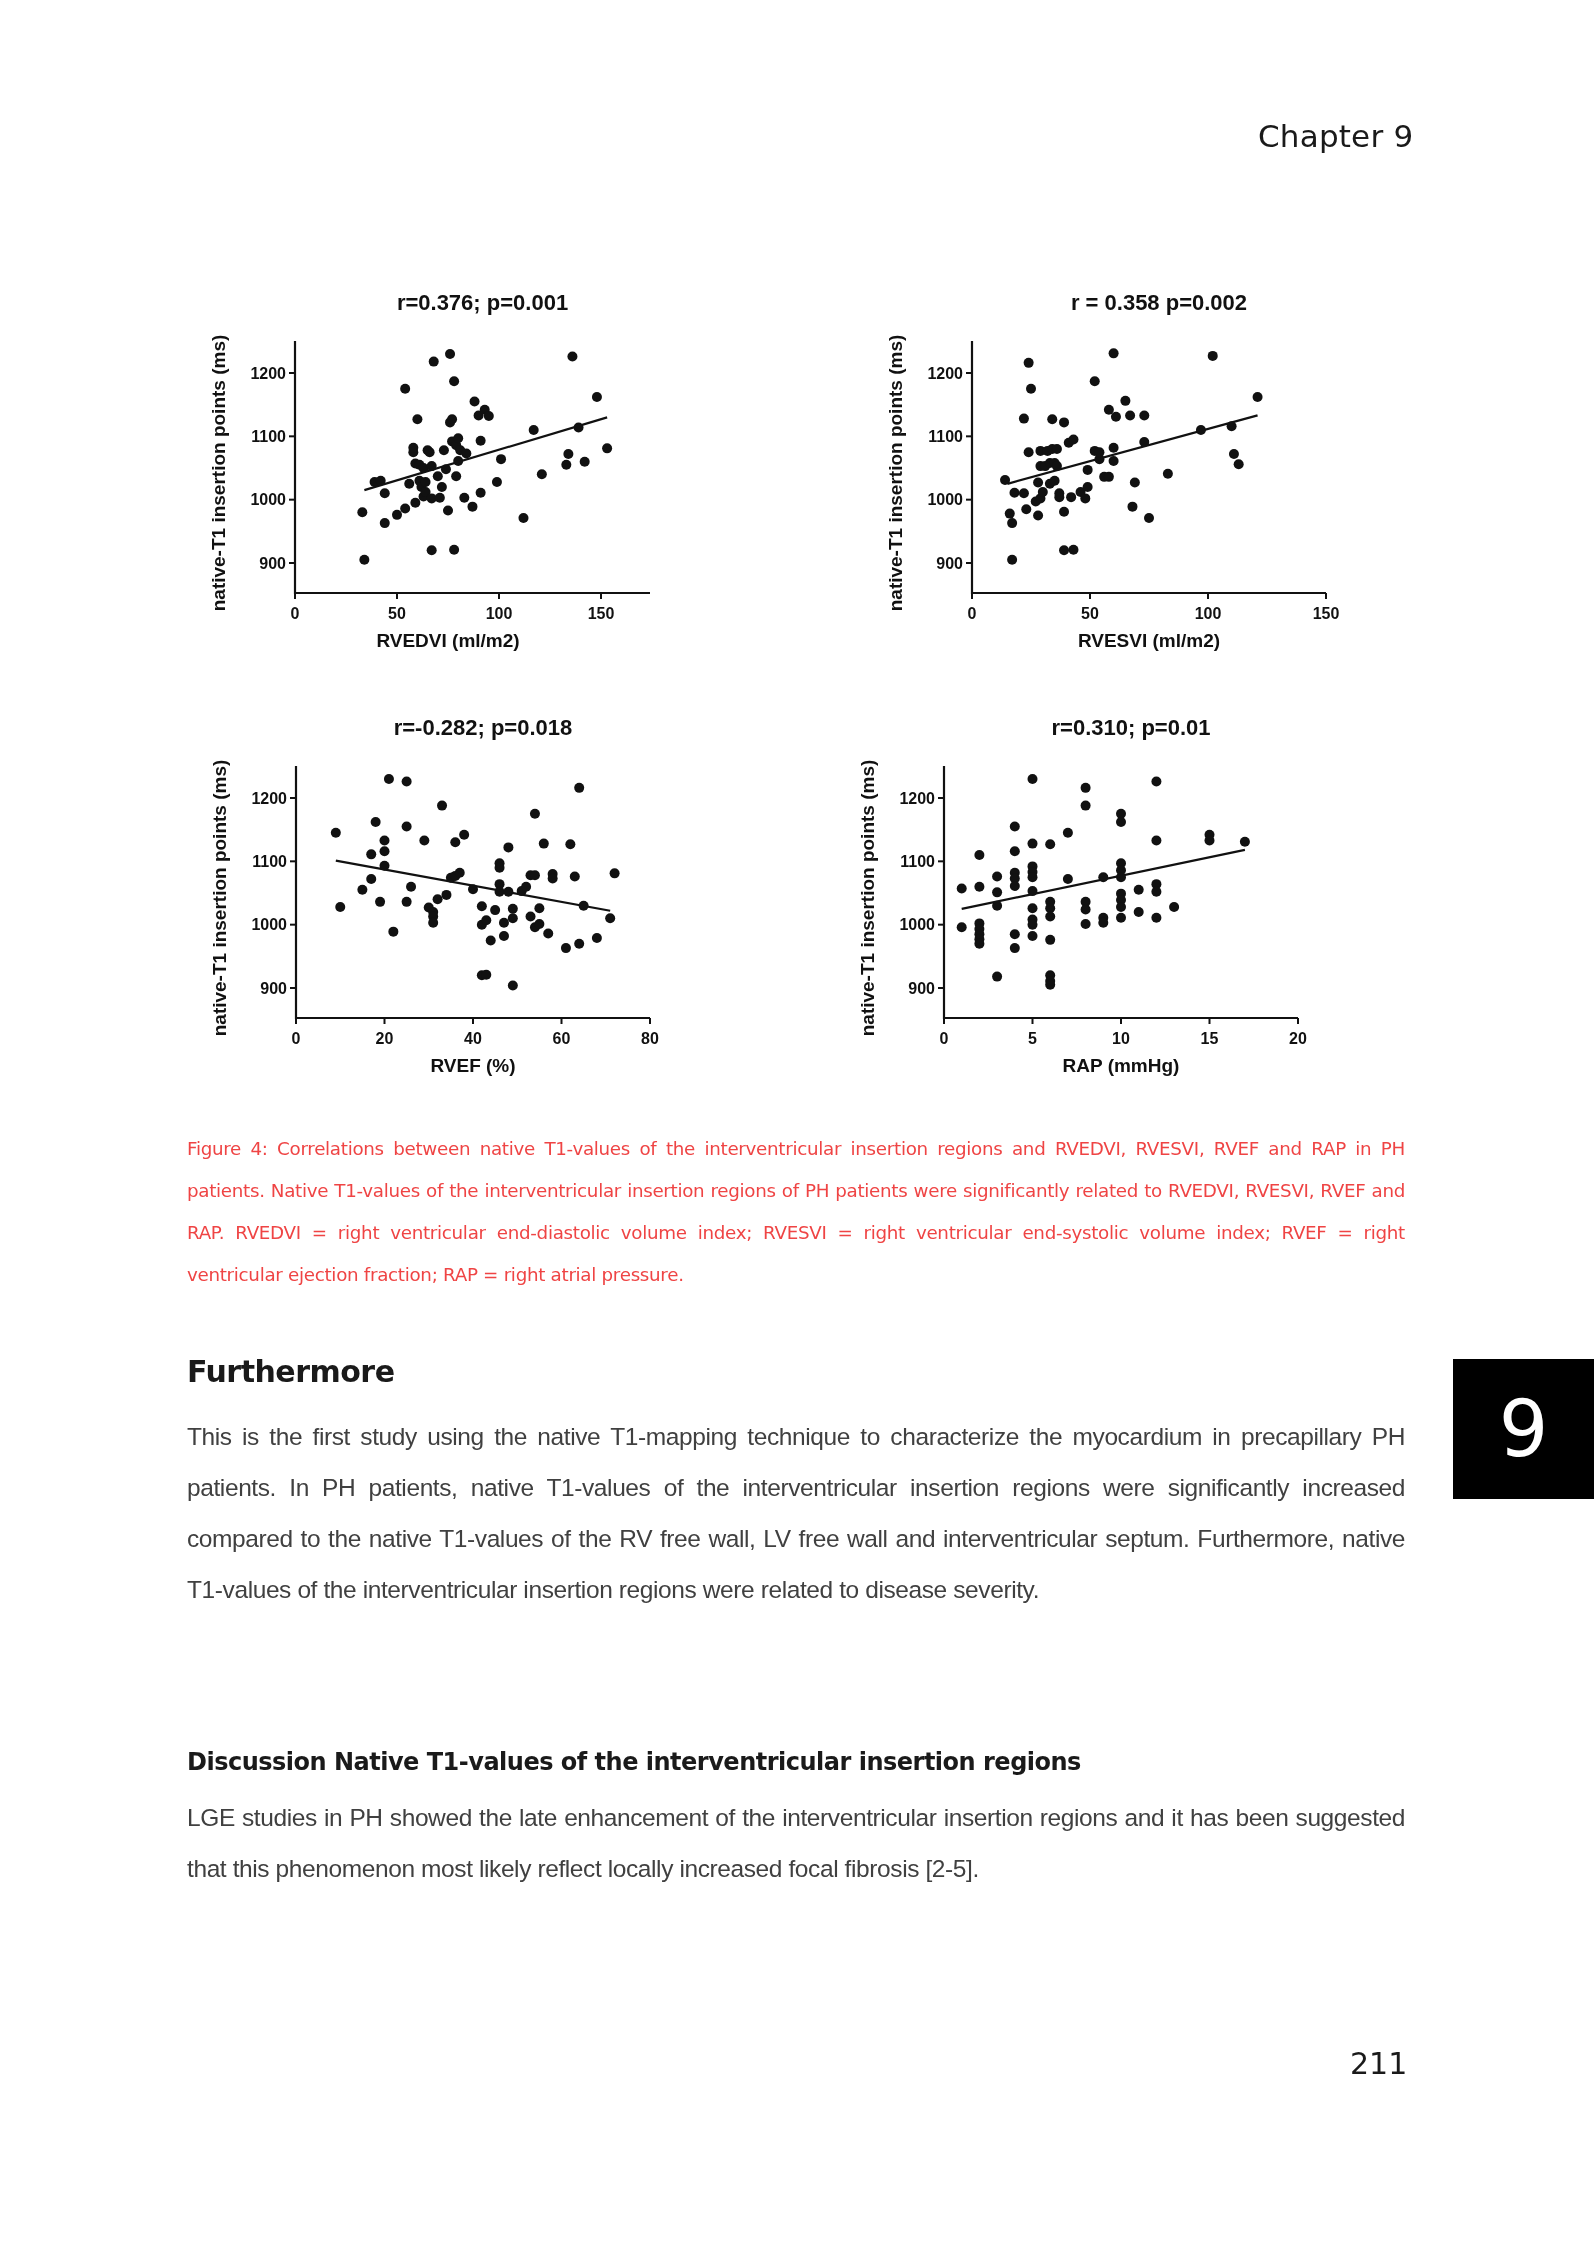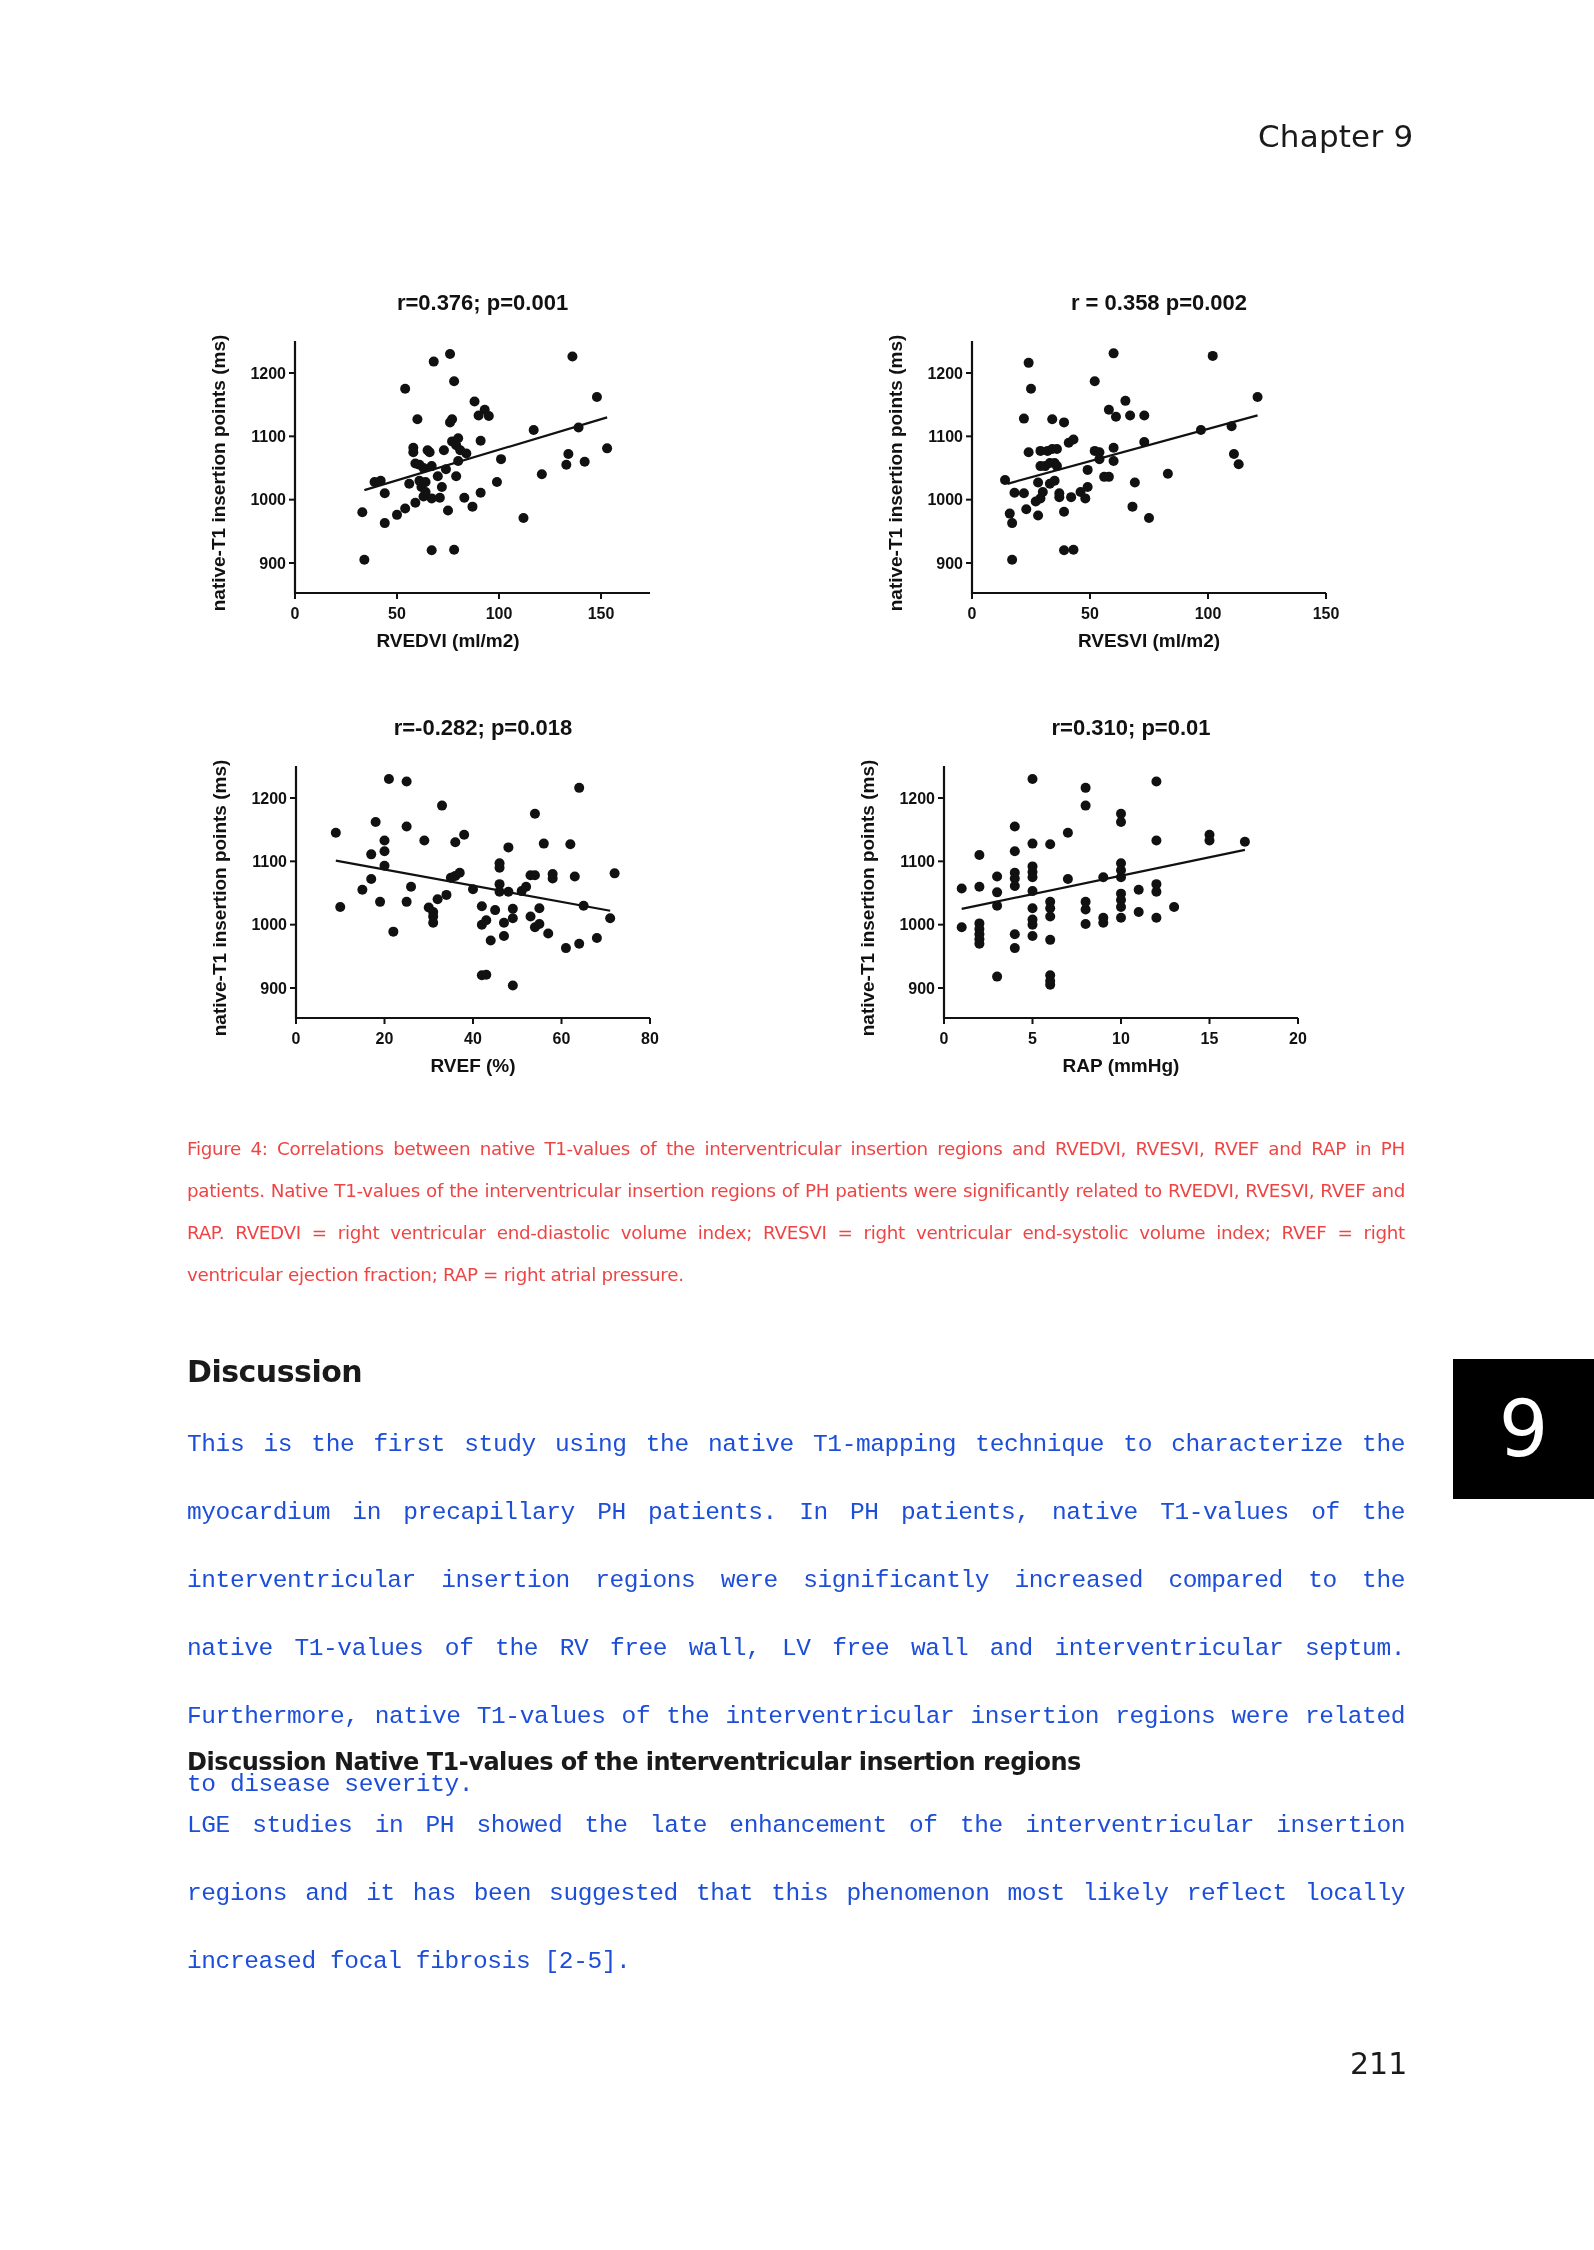--- a/index.html
+++ b/index.html
@@ -5,21 +5,21 @@
   html, body { margin:0; padding:0; background:#ffffff; }
   body { width:1594px; height:2250px; position:relative; overflow:hidden; font-family:"Liberation Sans", sans-serif; color:#111; }
   .header { position:absolute; left:1258px; top:118px; font-size:31px; font-family:"DejaVu Sans", sans-serif; color:#1a1a1a; letter-spacing:0.2px;text-align:center; }
   .chart { position:absolute; width:560px; height:400px; }
   .chart svg { width:560px; height:400px; overflow:visible; }
   .chart-title { font-family:"Liberation Sans", sans-serif; font-weight:bold; font-size:22px; fill:#111; }
   .axis-label { font-family:"Liberation Sans", sans-serif; font-weight:bold; font-size:19px; fill:#111; }
   .tick-label { font-family:"Liberation Sans", sans-serif; font-weight:bold; font-size:16px; fill:#111; }
   .caption { position:absolute; left:187px; top:1128px; width:1218px; font-family:"DejaVu Sans", sans-serif; font-size:18.3px; line-height:42px; color:#ef4444; text-align:justify; letter-spacing:-0.3px; }
   .h2 { position:absolute; left:187px; top:1354px; font-family:"DejaVu Sans", sans-serif; font-weight:bold; font-size:30px; color:#1a1a1a; letter-spacing:-0.5px; }
-  .para { position:absolute; left:187px; width:1218px; font-family:Liberation Mono, monospace; font-size:24.5px; line-height:68px; color:#1d4ed8; text-align:justify; letter-spacing:-0.4px; }
+  .para { position:absolute; left:187px; width:1218px; font-family:Liberation Sans, sans-serif; font-size:24.5px; line-height:51px; color:#404040; text-align:justify; letter-spacing:-0.4px; }
   .p1 { top:1411px; }
   .h3 { position:absolute; left:187px; top:1748px; font-family:"DejaVu Sans", sans-serif; font-weight:bold; font-size:24px; color:#1a1a1a; letter-spacing:-0.5px; }
   .p2 { top:1792px; }
   .tab { position:absolute; left:1453px; top:1359px; width:141px; height:140px; background:#000; color:#fff; font-family:"DejaVu Sans", sans-serif; font-size:78px; display:flex; align-items:center; justify-content:center; }
   .page-num { position:absolute; left:1350px; top:2046px; font-family:"DejaVu Sans", sans-serif; font-size:30px; color:#1a1a1a; }
 </style>
 </head>
 <body>
 
 <div class="header">Chapter 9</div>
@@ -390,21 +390,21 @@
       <circle cx="356.4" cy="196.73333333333335" r="5" fill="#111"></circle>
       <circle cx="356.4" cy="222.7" r="5" fill="#111"></circle>
       <circle cx="374.1" cy="211.93333333333334" r="5" fill="#111"></circle>
       <circle cx="409.5" cy="139.73333333333332" r="5" fill="#111"></circle>
       <circle cx="409.5" cy="145.43333333333334" r="5" fill="#111"></circle>
       <circle cx="444.9" cy="146.7" r="5" fill="#111"></circle>
     </svg></div>
 
 <div class="caption">Figure 4: Correlations between native T1-values of the interventricular insertion regions and RVEDVI, RVESVI, RVEF and RAP in PH patients. Native T1-values of the interventricular insertion regions of PH patients were significantly related to RVEDVI, RVESVI, RVEF and RAP. RVEDVI = right ventricular end-diastolic volume index; RVESVI = right ventricular end-systolic volume index; RVEF = right ventricular ejection fraction; RAP = right atrial pressure.</div>
 
-<div class="h2">Discussion</div>
+<div class="h2">Furthermore</div>
 <div class="para p1">This is the first study using the native T1-mapping technique to characterize the myocardium in precapillary PH patients. In PH patients, native T1-values of the interventricular insertion regions were significantly increased compared to the native T1-values of the RV free wall, LV free wall and interventricular septum. Furthermore, native T1-values of the interventricular insertion regions were related to disease severity.</div>
 <div class="h3">Discussion Native T1-values of the interventricular insertion regions</div>
 <div class="para p2">LGE studies in PH showed the late enhancement of the interventricular insertion regions and it has been suggested that this phenomenon most likely reflect locally increased focal fibrosis [2-5].</div>
 
 <div class="tab">
     <span>9</span>
   </div>
 
 <div class="page-num">211</div>
 

